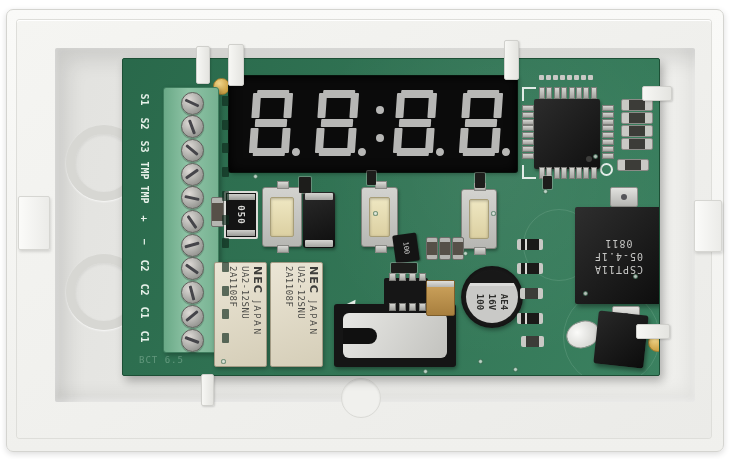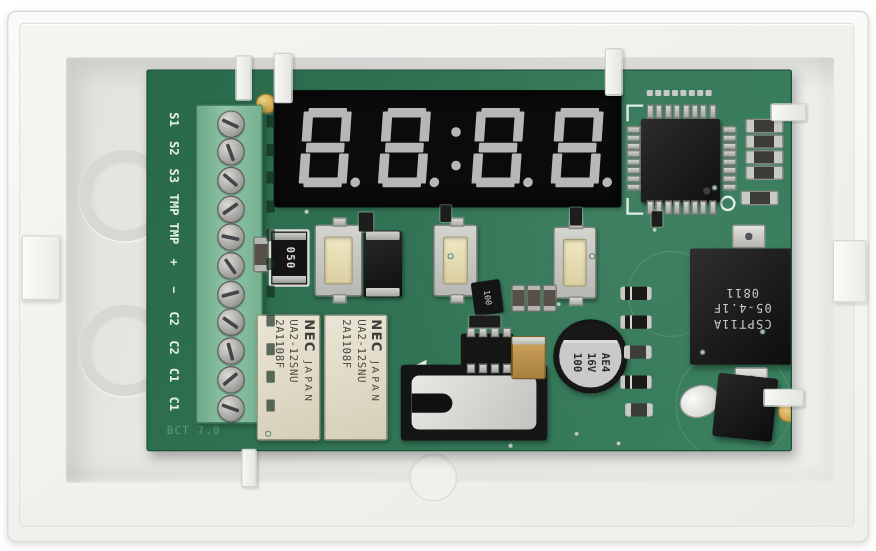--- a/index.html
+++ b/index.html
@@ -186,21 +186,21 @@
   <div class="enc-cavity"></div>
   <div class="ring ring1"></div>
   <div class="ring ring2"></div>
   <div class="side-tab tab-left"></div>
   <div class="side-tab tab-right"></div>
   <div class="bottom-knockout"></div>
 
   <div class="pcb">
     <div class="trace" style="left:400px;top:150px;width:70px;height:70px;"></div>
     <div class="trace" style="left:440px;top:230px;width:95px;height:95px;"></div>
-    <div class="pcb-etch">BCT 7.0</div>
+    <div class="pcb-etch">BCT 6.5</div>
     <div class="fid fid1"></div>
     <div class="fid fid2"></div>
 
     <div class="tblock">
         <div class="screw" style="top: 3.5px;">
           <div class="slot" style="transform: translate(-50%, -50%) rotate(25deg);"></div>
         </div>
         <div class="screw" style="top: 27.2px;">
           <div class="slot" style="transform: translate(-50%, -50%) rotate(70deg);"></div>
         </div>

